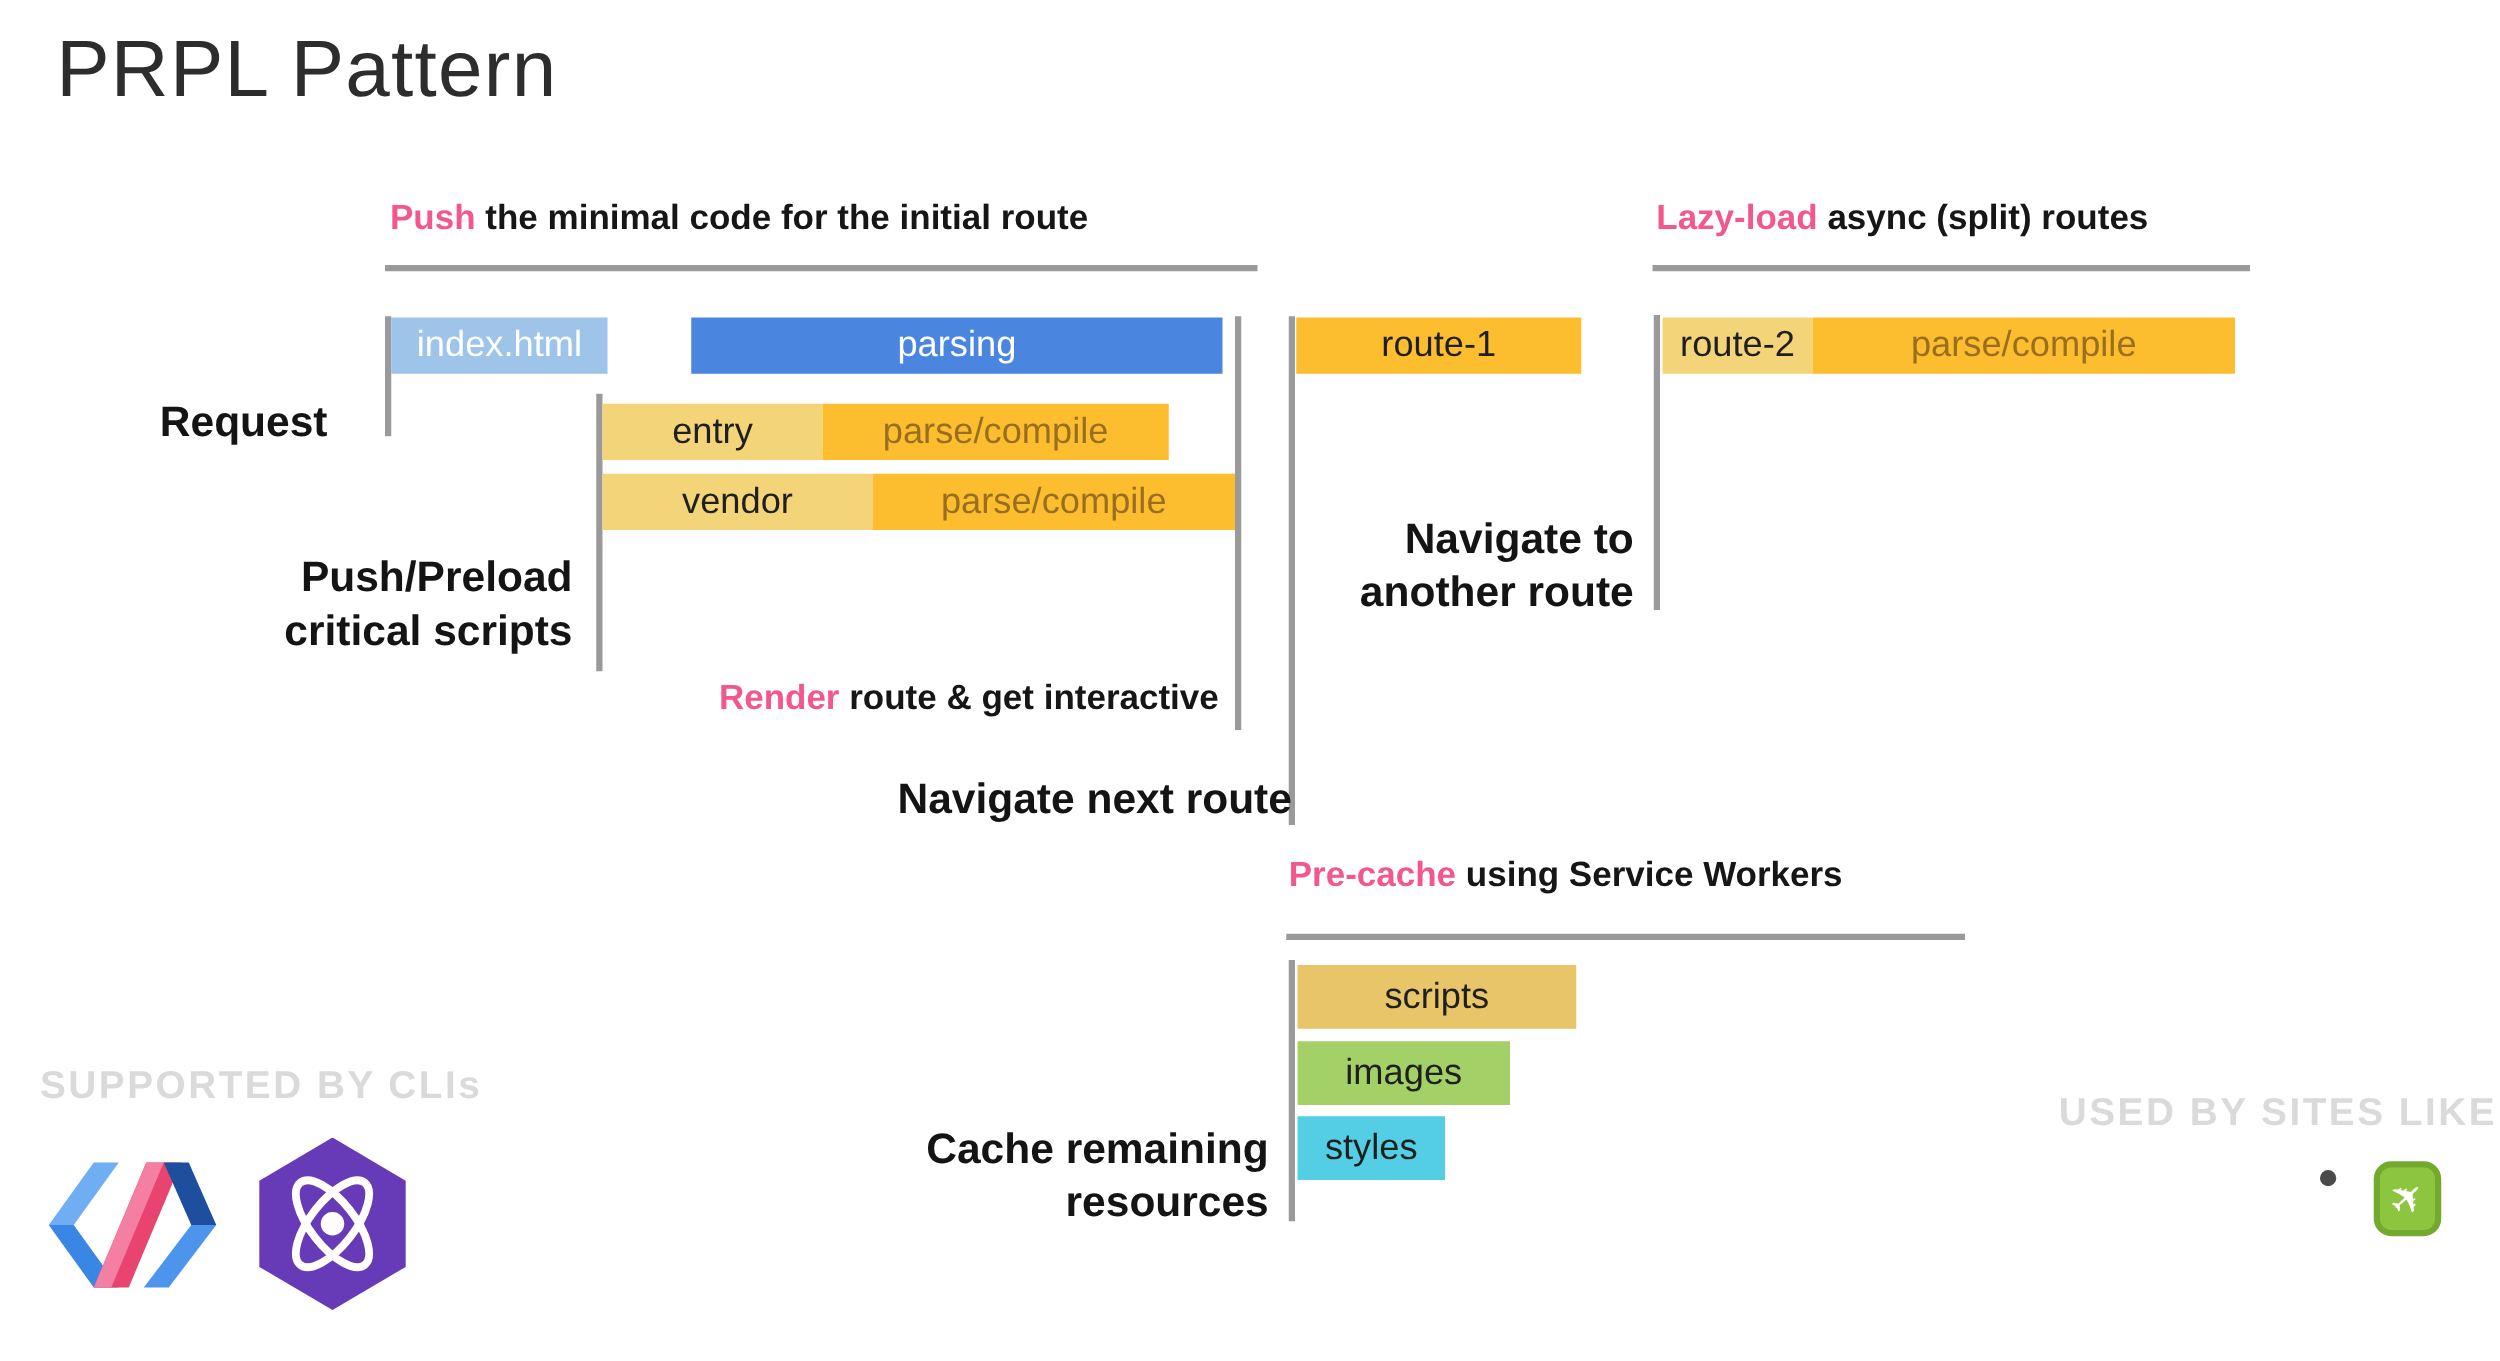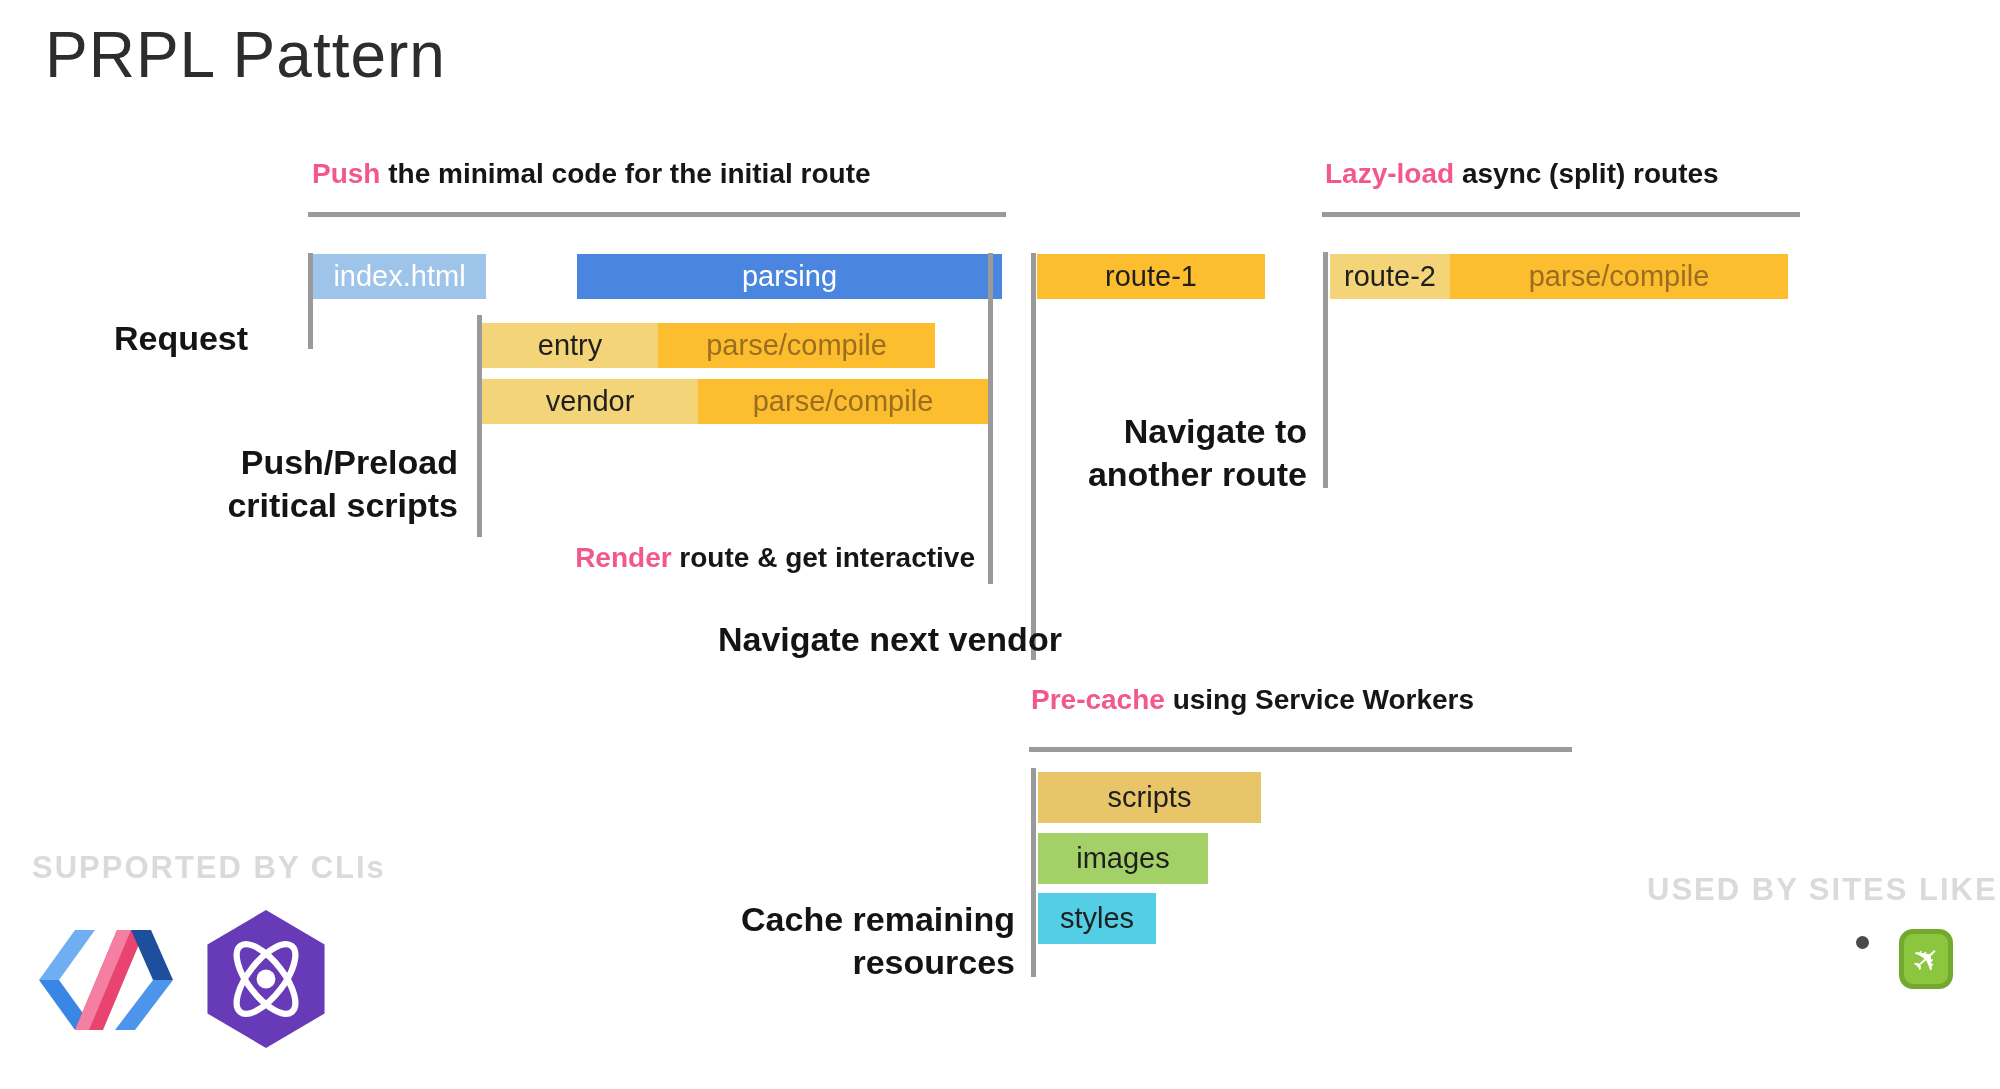--- a/index.html
+++ b/index.html
@@ -68,43 +68,43 @@
     <span class="accent">Push</span><span> the minimal code for the initial route</span>
   </div>
   <div class="hline" style="left:308px;top:212px;width:698px;"></div>
 
   <div class="heading" style="left:1325px;top:158px;text-align:center;">
     <span class="accent">Lazy-load</span><span> async (split) routes</span>
   </div>
   <div class="hline" style="left:1322px;top:212px;width:478px;"></div>
 
   <div class="vline" style="left:308px;top:253px;height:96px;"></div>
-  <div class="label" style="left:100px;top:317px;width:162px;text-align:center;">Request</div>
+  <div class="label" style="left:100px;top:317px;width:162px;">Request</div>
 
   <div class="bar bg-lightblue white-text" style="left:313px;top:254px;width:173px;">index.html</div>
-  <div class="bar bg-blue white-text" style="left:577px;top:254px;width:425px;">parsing</div>
+  <div class="bar bg-blue white-text" style="left:553px;top:254px;width:425px;">parsing</div>
 
   <div class="vline" style="left:477px;top:315px;height:222px;"></div>
   <div class="bar bg-lightyellow" style="left:482px;top:323px;width:176px;">entry</div>
   <div class="bar bg-gold amber-text" style="left:658px;top:323px;width:277px;">parse/compile</div>
   <div class="bar bg-lightyellow" style="left:482px;top:379px;width:216px;">vendor</div>
   <div class="bar bg-gold amber-text" style="left:698px;top:379px;width:290px;">parse/compile</div>
 
   <div class="label" style="left:158px;top:441px;width:300px;">
     <span style="display:block;">Push/Preload</span>
     <span style="display:block;">critical scripts</span>
   </div>
 
   <div class="vline" style="left:988px;top:253px;height:331px;"></div>
   <div class="heading" style="left:515px;top:542px;width:460px;text-align:right;">
     <span class="accent">Render</span><span> route &amp; get interactive</span>
   </div>
 
   <div class="vline" style="left:1031px;top:253px;height:407px;"></div>
-  <div class="label" style="left:718px;top:618px;width:300px;">Navigate next vendor</div>
+  <div class="label" style="left:718px;top:618px;width:300px;">Navigate next route</div>
 
   <div class="bar bg-gold" style="left:1037px;top:254px;width:228px;">route-1</div>
   <div class="vline" style="left:1323px;top:252px;height:236px;"></div>
   <div class="bar bg-lightyellow" style="left:1330px;top:254px;width:120px;">route-2</div>
   <div class="bar bg-gold amber-text" style="left:1450px;top:254px;width:338px;">parse/compile</div>
 
   <div class="label" style="left:1007px;top:410px;width:300px;">
     <span style="display:block;">Navigate to</span>
     <span style="display:block;">another route</span>
   </div>

